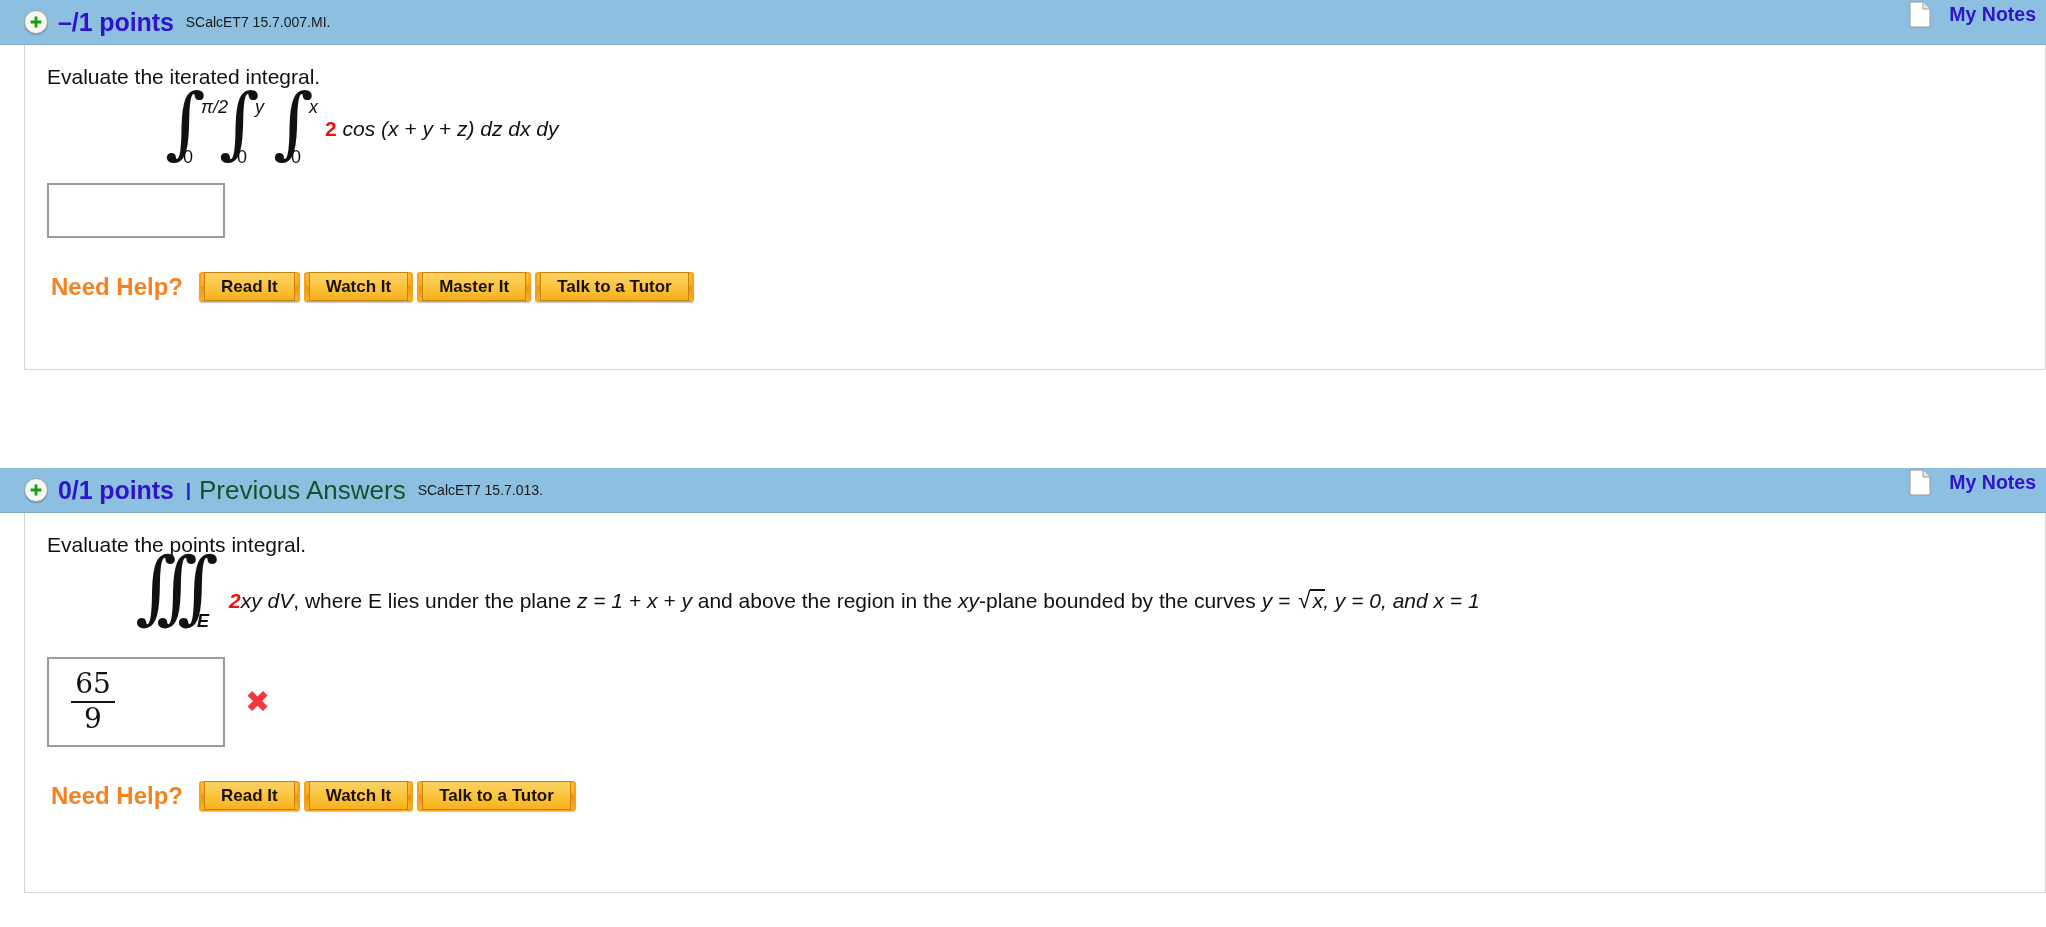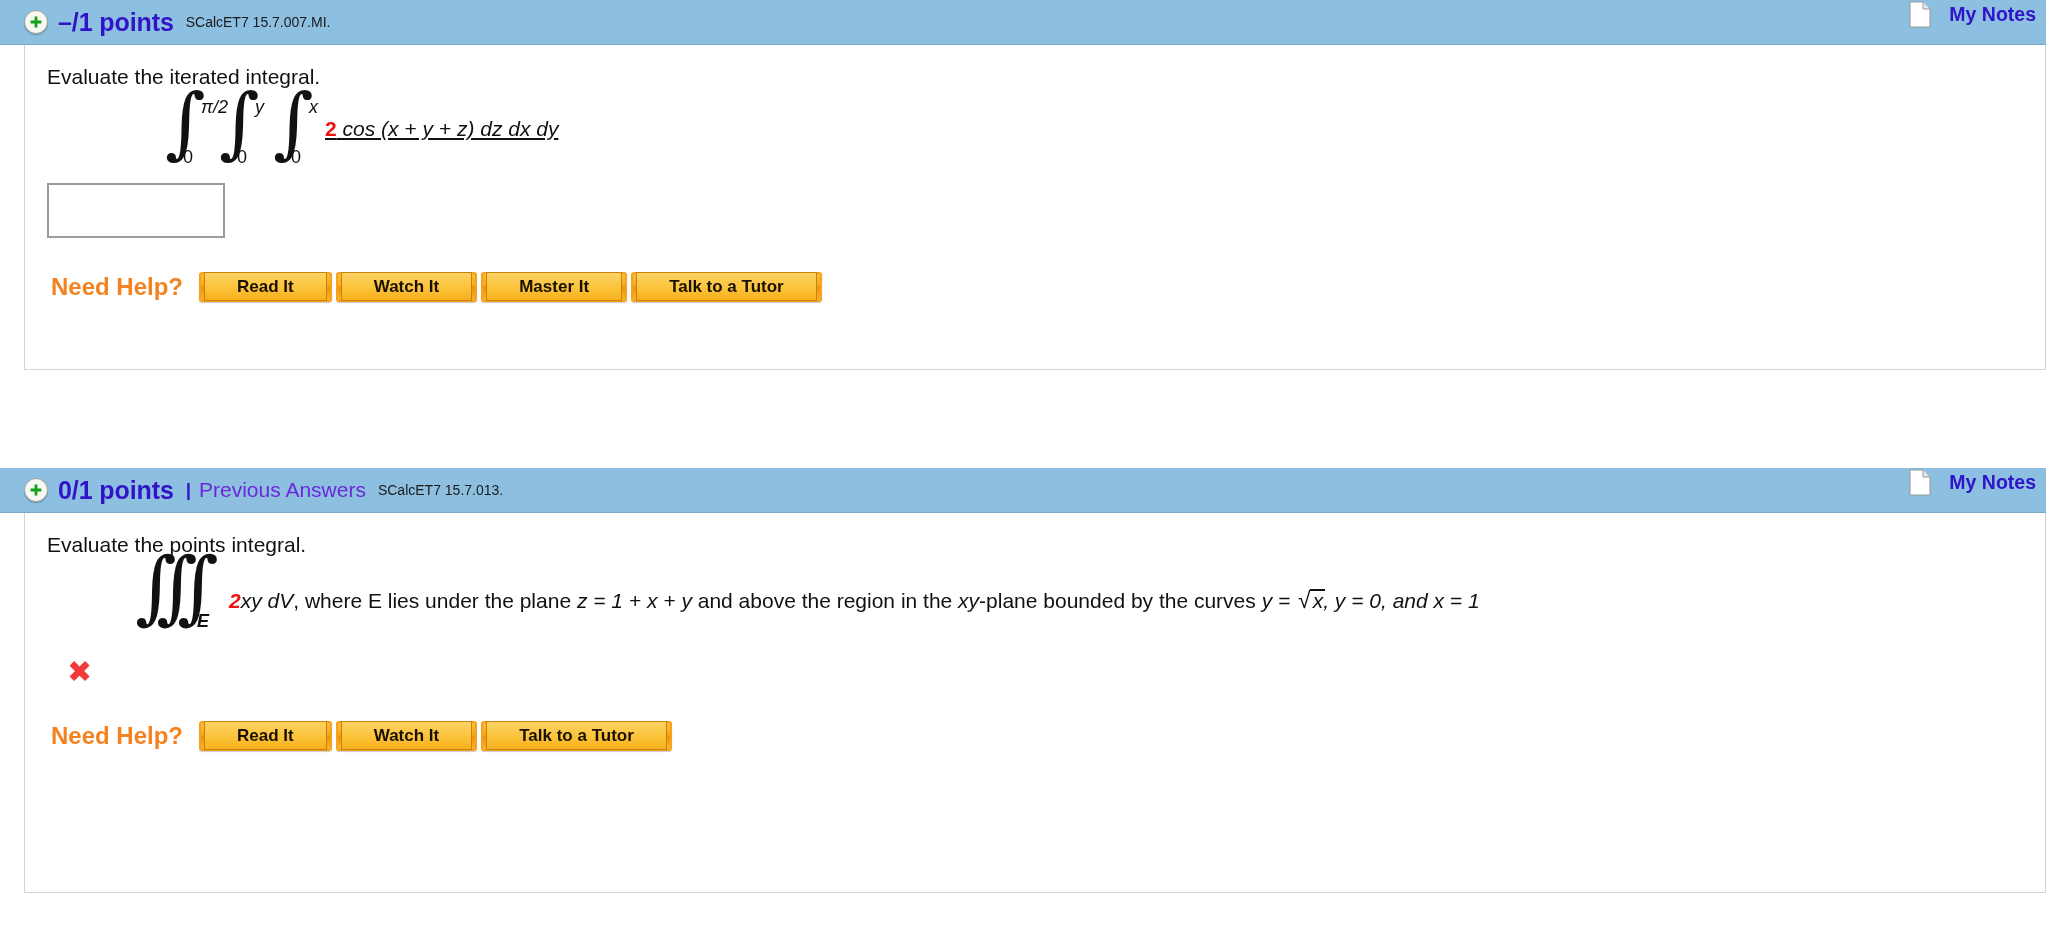--- a/index.html
+++ b/index.html
@@ -47,22 +47,22 @@
     letter-spacing: -0.1px;
     white-space: pre;
   }
   .sep-pipe {
     color: #3014c8;
     font-weight: bold;
     font-size: 19px;
     margin: 0 8px 0 12px;
   }
   .prev-answers {
-    color: #6d28d9;
-    font-size: 21px;
+    color: #14532d;
+    font-size: 26px;
     white-space: pre;
   }
   .qcode {
     color: #1a1a1a;
     font-size: 14px;
     margin-left: 12px;
     white-space: pre;
   }
   .my-notes-wrap {
     position: absolute;
@@ -152,21 +152,20 @@
     color: #111;
     white-space: pre;
   }
   .int-gap { width: 16px; }
   .integrand {
     margin-left: 14px;
     margin-top: 18px;
     font-size: 21px;
     white-space: pre;
     color: #111;
-    text-decoration: underline;
   }
   .coef-red { color: #ee1111; font-weight: bold; font-style: italic; }
   .coef-red-plain { color: #ee1111; font-weight: bold; }
   .it { font-style: italic; }
 
   
   .math-row2 {
     display: flex;
     align-items: flex-start;
     padding-left: 110px;
@@ -290,21 +289,21 @@
     background: linear-gradient(to bottom, #fbbe3c 0%, #f8a81c 45%, #f0910a 50%, #f7b52e 100%);
     border: 2px solid #f7a21b;
     border-radius: 3px;
     padding: 3px;
     cursor: pointer;
     box-shadow: 0 1px 1px rgba(0,0,0,0.22);
   }
   .help-btn .inner {
     border: 1px solid #c8820c;
     background: linear-gradient(to bottom, #fcd264 0%, #fbc33a 55%, #f7b01c 100%);
-    padding: 4px 32px;
+    padding: 4px 16px;
     font-weight: bold;
     font-size: 17px;
     color: #191100;
     white-space: pre;
     text-align: center;
   }
 </style>
 </head>
 <body>
 
@@ -396,20 +395,27 @@
     <span class="triple">
       <span class="g g1">∫</span>
       <span class="g g2">∫</span>
       <span class="g g3">∫</span>
       <span class="sub">E</span>
     </span>
     <span class="inline-text"><span class="coef-red">2</span><span class="it">xy dV</span><span>, where E lies under the plane </span><span class="it">z = 1 + x + y</span><span> and above the region in the </span><span class="it">xy</span><span>-plane bounded by the curves </span><span class="it">y = </span><span class="sqrt"><span class="rad">√</span><span class="bar"></span><span class="inner">x</span></span><span class="it">, y = 0, and x = 1</span></span>
   </div>
 
   <div class="answer-row">
+    <div class="answer-box tall">
+      <span class="frac">
+        <span class="num">65</span>
+        <span class="bar"></span>
+        <span class="den">9</span>
+      </span>
+    </div>
     <span class="x-mark">✖</span>
   </div>
 
   <div class="help-row">
     <span class="help-label">Need Help?</span>
     <span class="help-btn"><span class="inner">Read It</span></span>
     <span class="help-btn"><span class="inner">Watch It</span></span>
     <span class="help-btn"><span class="inner">Talk to a Tutor</span></span>
   </div>
 </div>

